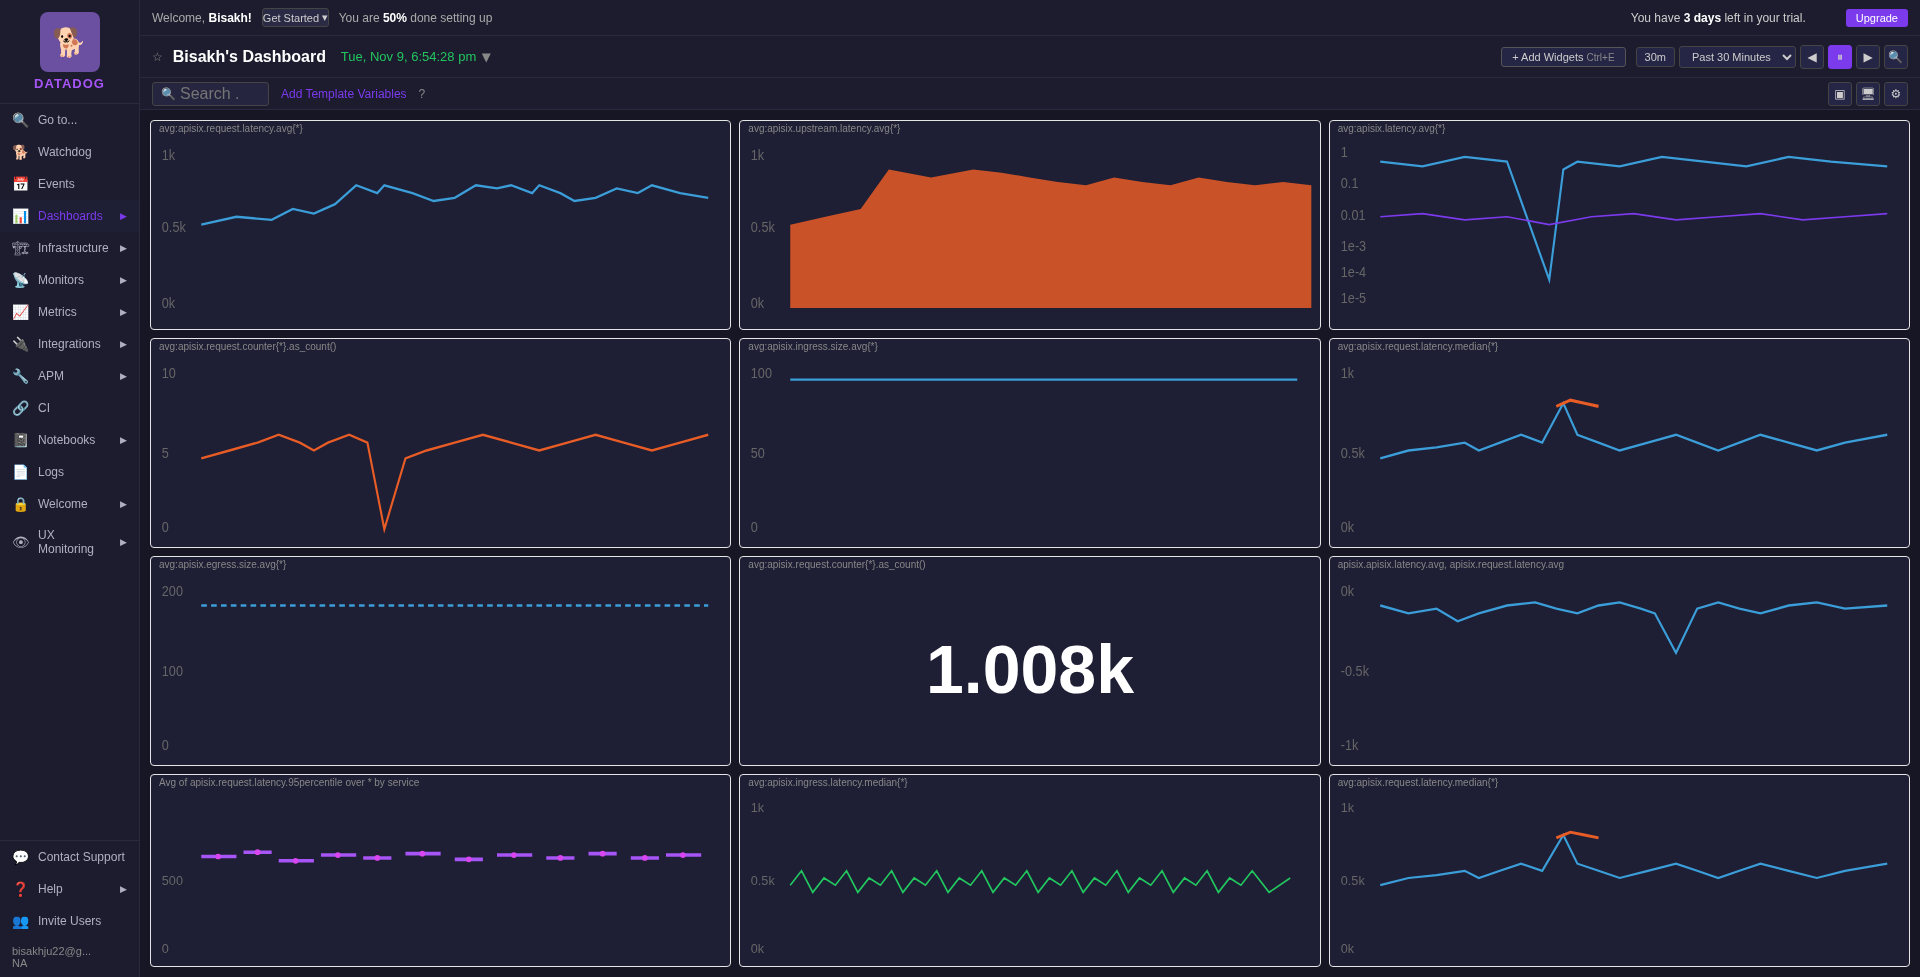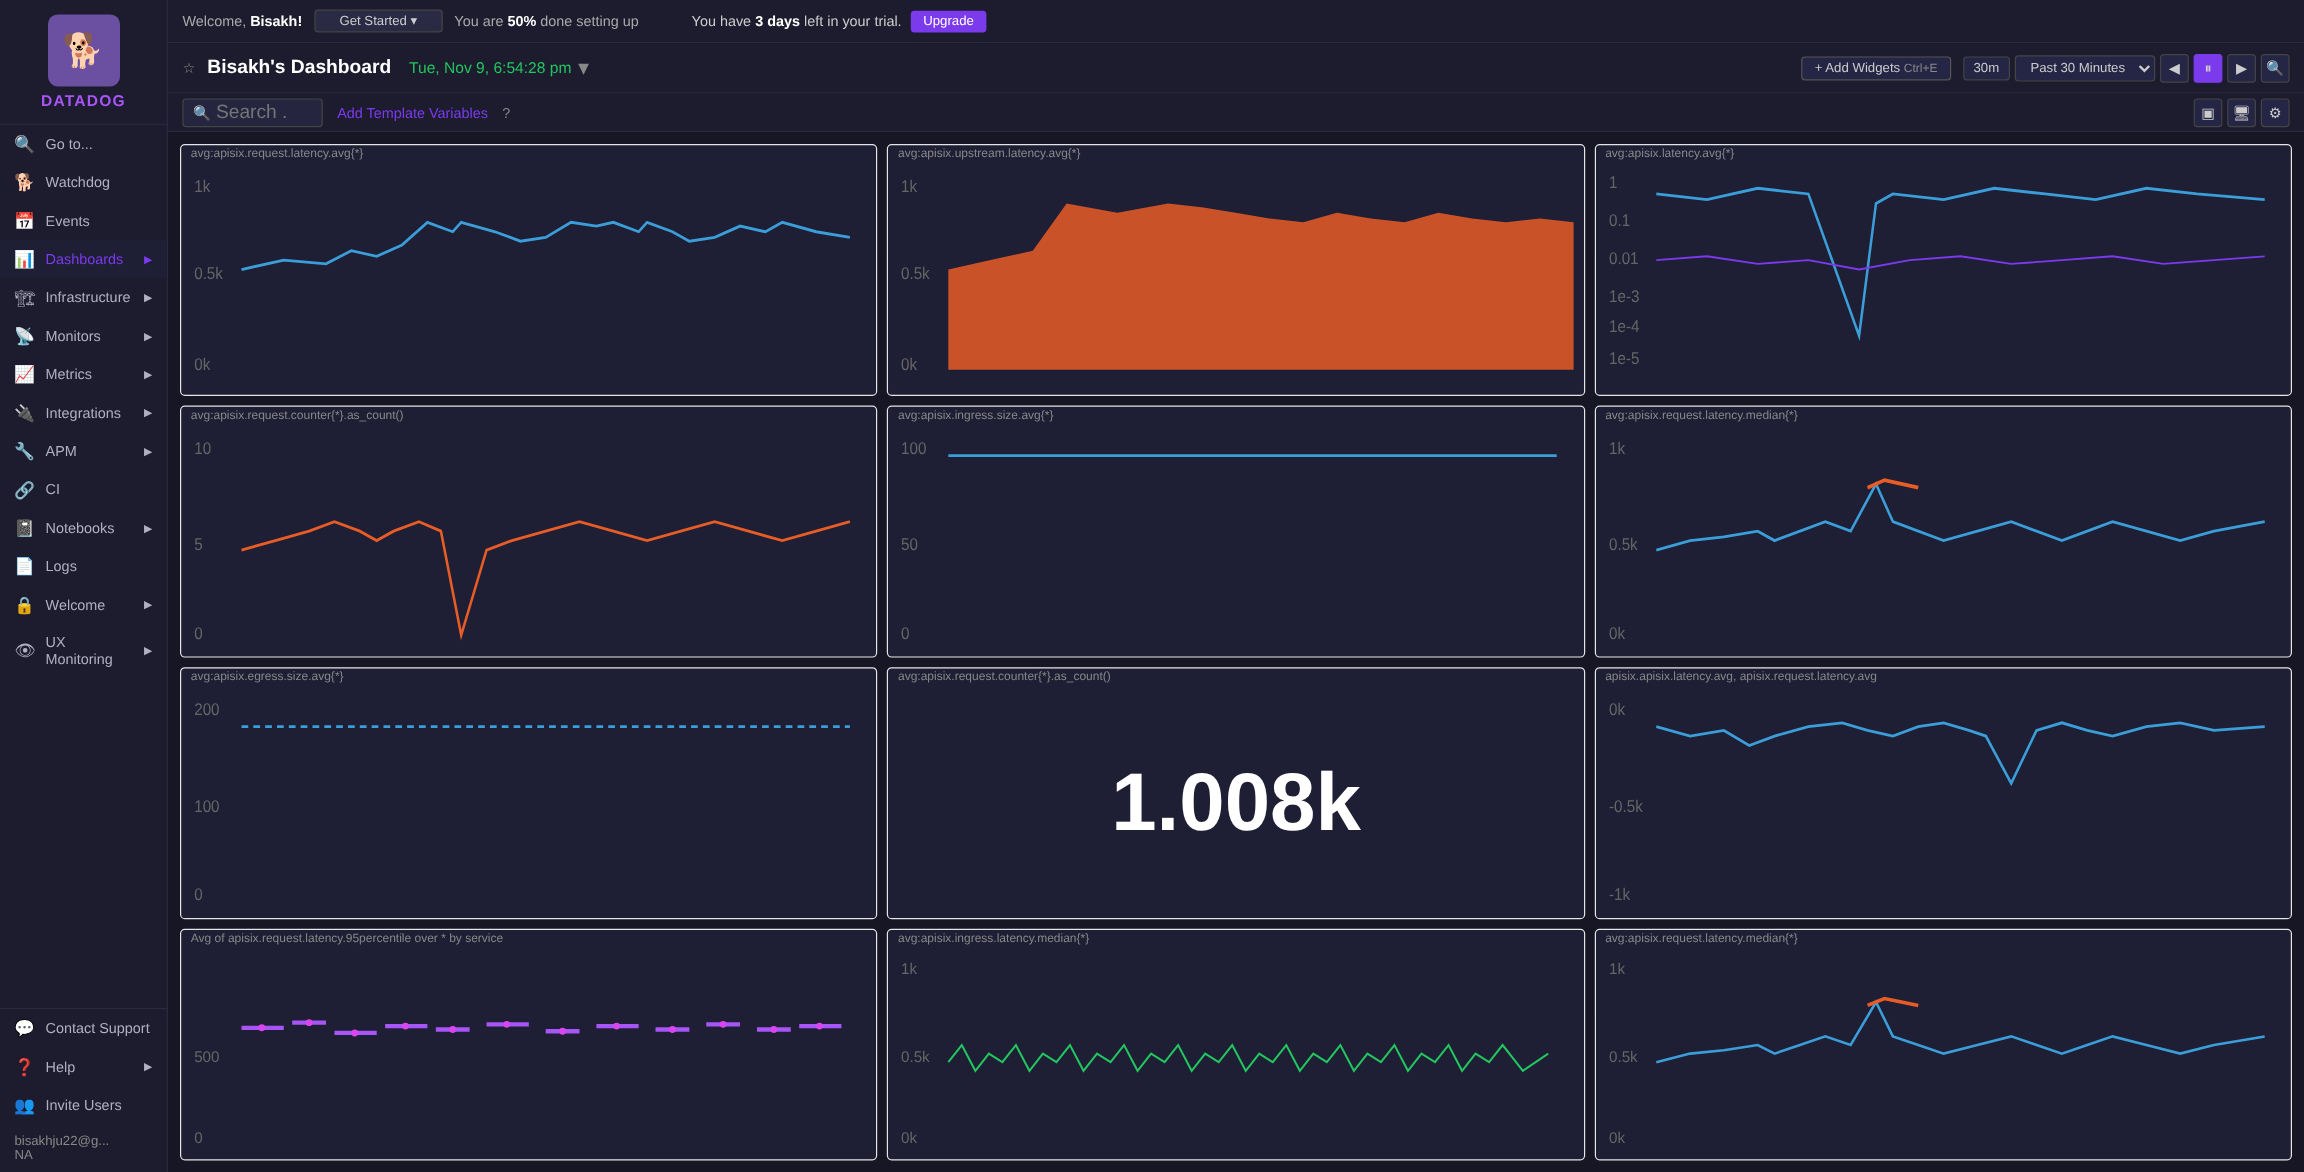--- a/index.html
+++ b/index.html
@@ -60,40 +60,40 @@
       display: flex;
       flex-direction: column;
       overflow: hidden;
     }
 
     
     #topbar {
       background: #1c1c2e;
       border-bottom: 1px solid #2a2a3e;
       padding: 4px 12px;
-      display: flex; align-items: center; justify-content: flex-start;
+      display: flex; align-items: center; justify-content: space-between;
       height: 36px;
       gap: 44px;
     }
     .topbar-left { display: flex; align-items: center; gap: 10px; font-size: 12px; }
     .topbar-right { display: flex; align-items: center; gap: 8px; font-size: 12px; }
     .welcome-text { color: #aaa; }
     .welcome-text b { color: #fff; }
     .get-started-btn {
       background: #2a2a45; border: 1px solid #444; border-radius: 3px;
-      color: #ccc; padding: 2px 20px; cursor: pointer; font-size: 11px;
+      color: #ccc; padding: 2px 0; cursor: pointer; font-size: 11px;
       display: flex; align-items: center; gap: 3px;
     }
     .progress-text { color: #aaa; }
     .progress-text b { color: #fff; }
     .trial-text { color: #ccc; }
     .trial-text b { color: #fff; }
     .upgrade-btn {
       background: #7c3aed; border: none; border-radius: 3px;
-      color: #fff; padding: 3px 10px; cursor: pointer; font-size: 11px;
+      color: #fff; padding: 3px 10px; cursor: pointer; font-size: 11px; margin-left: 32px;
     }
 
     
     #dash-header {
       background: #1c1c2e;
       padding: 6px 12px;
       display: flex; align-items: center; gap: 10px;
       border-bottom: 1px solid #2a2a3e;
       height: 42px;
     }

